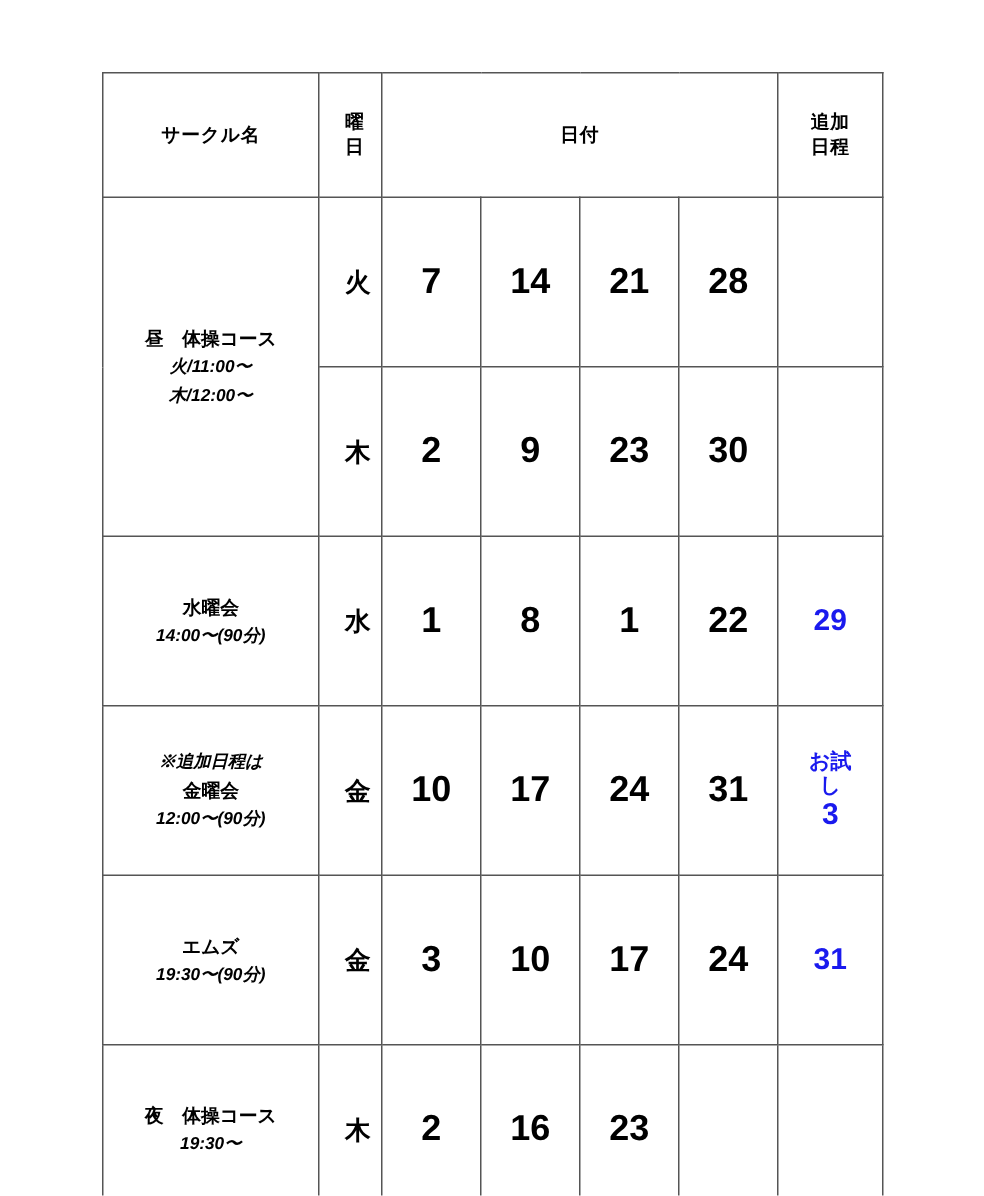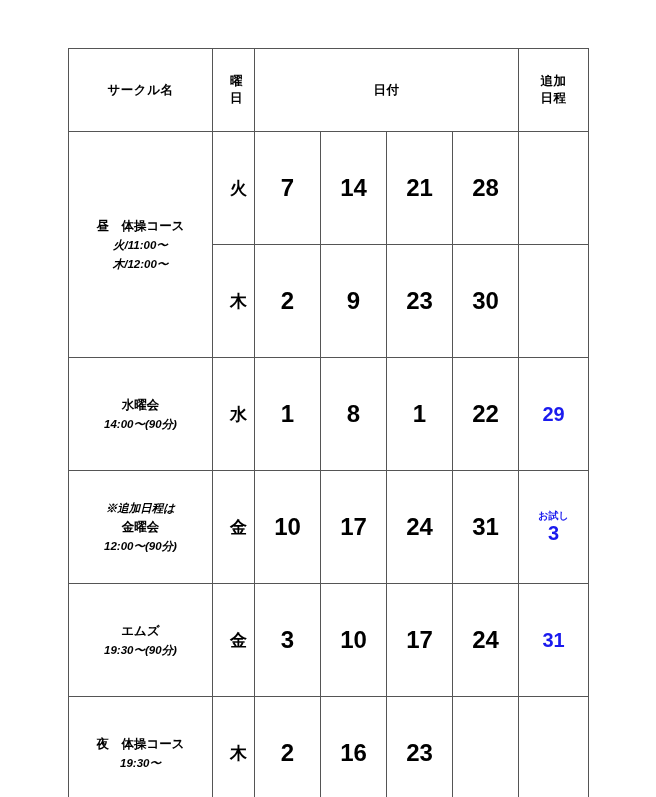--- a/index.html
+++ b/index.html
@@ -77,21 +77,21 @@
     font-size: 24px;
     font-weight: bold;
   }
   td.extra {
     font-size: 20px;
     font-weight: bold;
     color: #1a1aee;
   }
   td.extra .trial-label {
     display: block;
-    font-size: 10px;
+    font-size: 14px;
     line-height: 1.1;
     color: #1a1aee;
     font-weight: bold;
     margin-bottom: 1px;
   }
   td.extra .trial-num {
     display: block;
     font-size: 20px;
     line-height: 1.1;
     color: #1a1aee;

